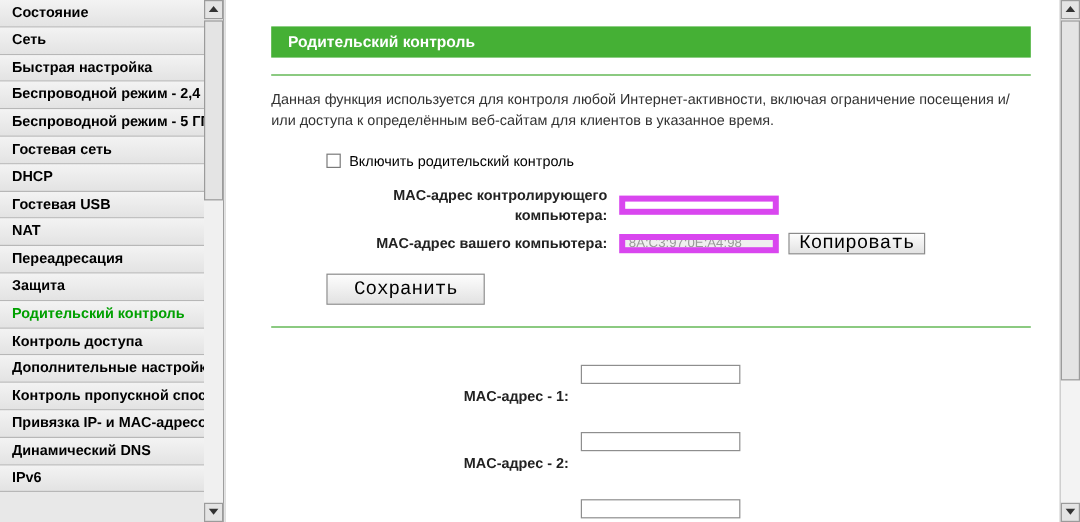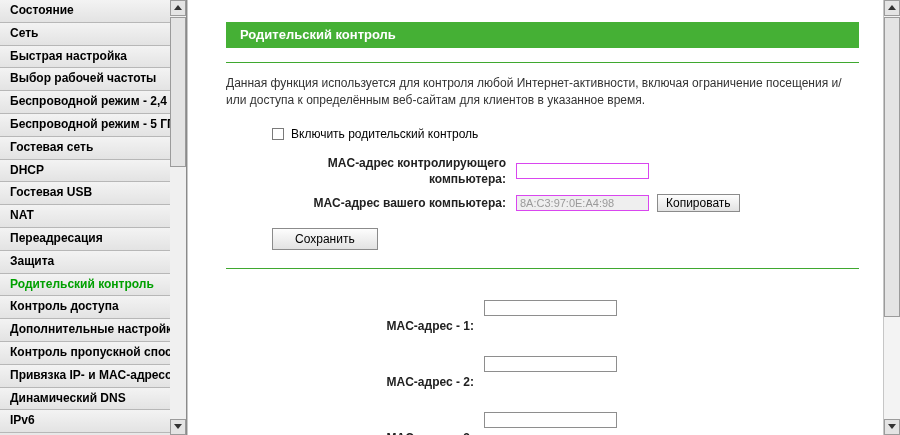--- a/index.html
+++ b/index.html
@@ -174,36 +174,36 @@
     font-size: 12px;
     font-weight: bold;
     color: #222222;
     line-height: 16px;
     padding-right: 10px;
   }
   .field-label .l2 { display: block; }
   .txt {
     width: 133px;
     height: 16px;
-    border: 1px solid #d946ef;
+    border: 5px solid #d946ef;
     background: #ffffff;
     box-sizing: border-box;
     font-size: 11px;
     font-family: "Liberation Sans", sans-serif;
     padding: 0 3px;
   }
   .txt.readonly {
     background: #efefef;
     color: #9a9a9a;
   }
   .btn {
     border: 1px solid #8b8b8b;
     background: linear-gradient(to bottom, #fdfdfd 0%, #e2e2e2 100%);
-    font-size: 12px;
-    font-family: Liberation Sans, sans-serif;
+    font-size: 16px;
+    font-family: Liberation Mono, monospace;
     padding: 2px 10px;
     cursor: pointer;
     color: #000;
   }
   .copy-btn { margin-left: 8px; height: 18px; line-height: 13px; padding: 0 8px; }
   .save-row { margin: 16px 0 0 46px; }
   .save-btn { padding: 3px 22px; }
   .bottom-sep {
     border: none;
     border-top: 1px solid #3fa82f;
@@ -287,21 +287,20 @@
 </head>
 <body>
 
 <div class="page">
 
   <div class="sidebar">
     <ul class="menu-list">
       <li class="menu-item">Состояние</li>
       <li class="menu-item">Сеть</li>
       <li class="menu-item">Быстрая настройка</li>
-      <li class="menu-item">Выбор рабочей частоты</li>
       <li class="menu-item">Беспроводной режим - 2,4 ГГц</li>
       <li class="menu-item">Беспроводной режим - 5 ГГц</li>
       <li class="menu-item">Гостевая сеть</li>
       <li class="menu-item">DHCP</li>
       <li class="menu-item">Гостевая USB</li>
       <li class="menu-item">NAT</li>
       <li class="menu-item">Переадресация</li>
       <li class="menu-item">Защита</li>
       <li class="menu-item active">Родительский контроль</li>
       <li class="menu-item">Контроль доступа</li>

